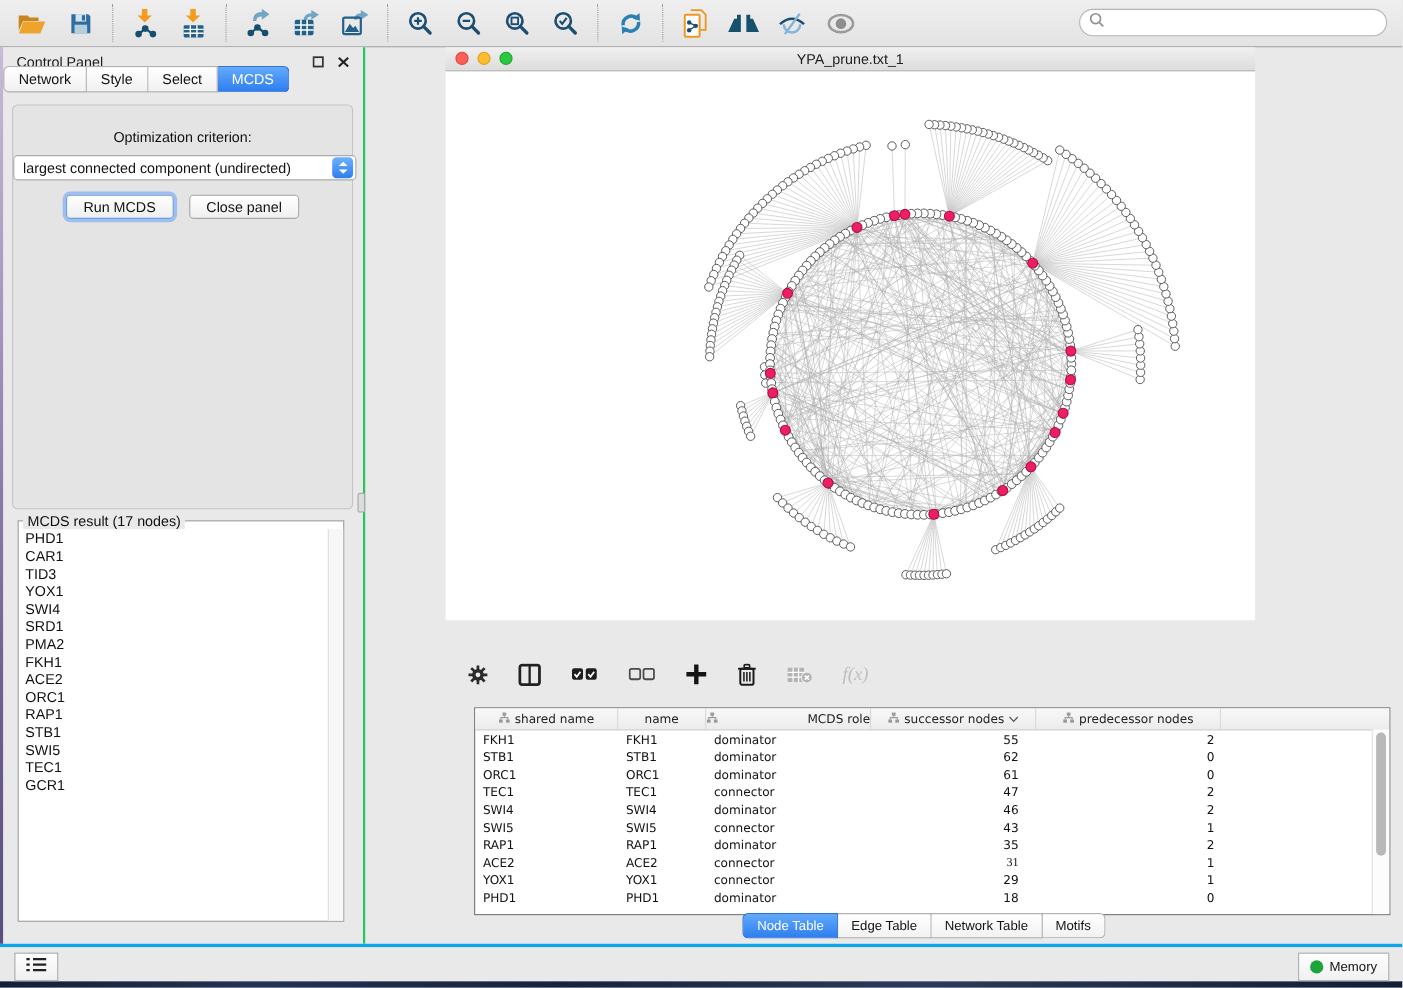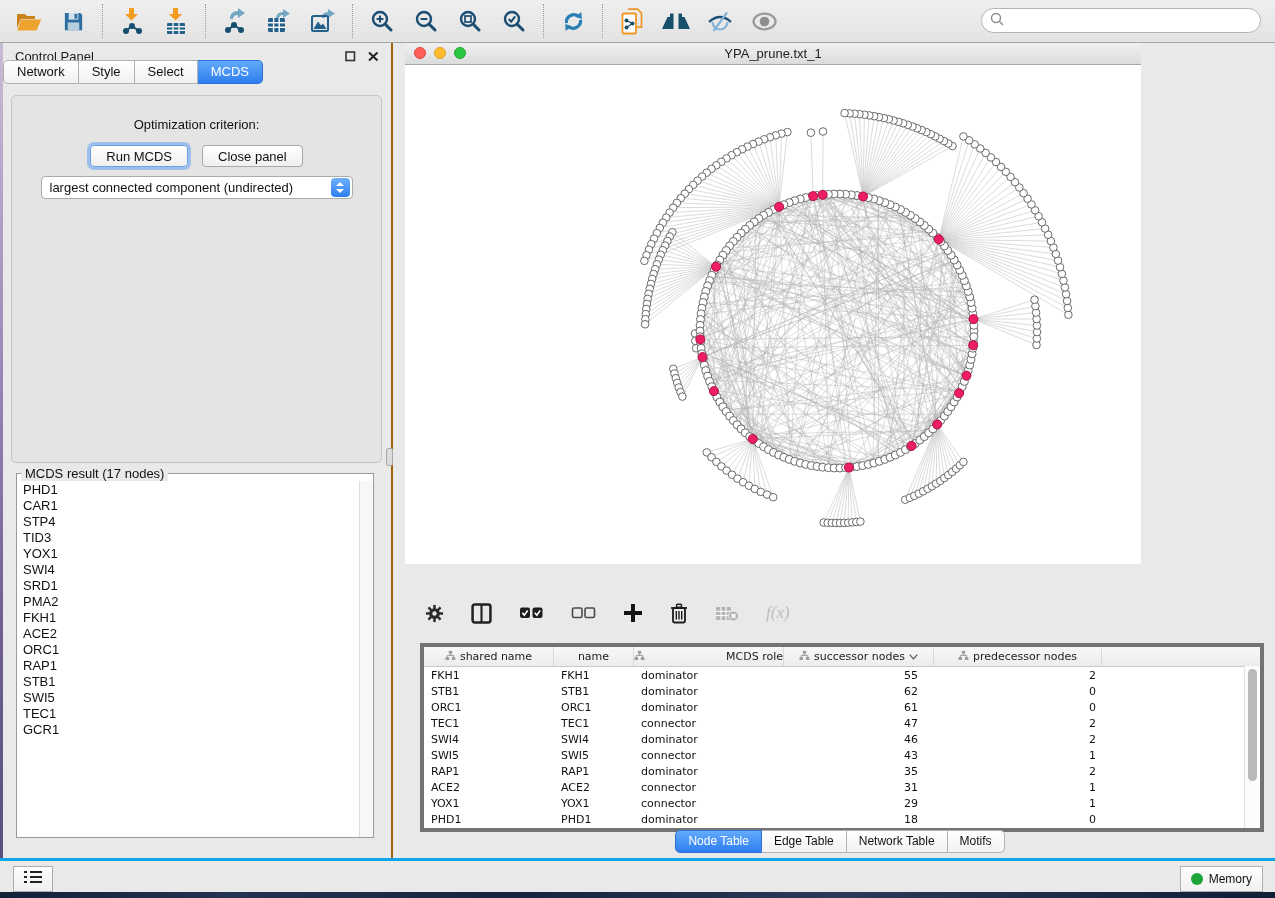--- a/index.html
+++ b/index.html
@@ -21,21 +21,21 @@
   #search-box{position:absolute;right:14px;top:8px;width:280px;height:25px;background:#fff;
      border:1px solid #b5b5b5;border-radius:13px;display:flex;align-items:center;padding-left:8px;box-sizing:border-box;}
   #search-input{border:none;outline:none;flex:1;height:18px;font:12px "Liberation Sans",sans-serif;background:transparent;margin-left:5px;}
 
   
   .panel-header{height:26px;display:flex;align-items:center;padding:0 12px;font-size:13px;color:#1c1c1c;}
   .ph-spacer{flex:1;}
   .ph-ico{margin-left:12px;display:flex;align-items:center;}
 
   
-  #control-panel{left:3px;top:43px;width:390px;height:815px;background:#e9e9e9;border-right:2px solid #a16207;box-sizing:border-box;}
+  #control-panel{left:3px;top:43px;width:329px;height:815px;background:#e9e9e9;border-right:2px solid #22c55e;box-sizing:border-box;}
   #cp-tabs{position:absolute;left:0;top:17px;width:100%;display:flex;justify-content:flex-start;z-index:2;}
   .cp-tab{font-size:13px;padding:3px 13px 4px;background:linear-gradient(#ffffff,#f1f1f1);
       border:1px solid #b0b0b0;border-left-width:0;color:#111;}
   .cp-tab.first{border-left-width:1px;border-radius:5px 0 0 5px;}
   .cp-tab.sel{background:linear-gradient(#62aafb,#2e7ef0);border-color:#2e72d8;color:#fff;border-radius:0 5px 5px 0;}
   #cp-card{position:absolute;left:8px;right:9px;top:52px;height:366px;background:#e4e4e4;
       border:1px solid #c4c4c4;border-radius:5px;}
   #opt-label{text-align:center;margin-top:21px;font-size:13px;color:#111;}
   #opt-select{margin:9px auto 0;width:312px;height:23px;background:#fff;border:1px solid #ababab;border-radius:4px;
       display:flex;align-items:center;padding-left:8px;box-sizing:border-box;font-size:13px;color:#111;}
@@ -60,22 +60,22 @@
   #traffic{position:absolute;left:9px;top:4px;display:flex;gap:8px;}
   .light{width:12px;height:12px;border-radius:50%;box-sizing:border-box;}
   #net-title{text-align:center;line-height:21px;font-size:13px;color:#222;}
   #net-canvas{height:499px;background:#fff;position:relative;overflow:hidden;}
 
   
   #table-panel{position:absolute;left:0;top:521px;width:870px;height:294px;background:#e9e9e9;}
   #tp-toolbar{position:absolute;left:0;top:28px;height:42px;display:flex;align-items:center;gap:27px;padding-left:20px;}
   .tp-ico{display:flex;align-items:center;justify-content:center;}
   #fx-label{font-family:"Liberation Serif",serif;font-style:italic;font-size:17px;color:#bdbdbd;}
-  #tp-table{position:absolute;left:15px;right:11px;top:79px;height:189px;background:#fff;
-      border:4px solid #737373;font-family:"DejaVu Sans",sans-serif;font-size:11px;color:#111;box-sizing:border-box;}
+  #tp-table{position:absolute;left:26px;right:11px;top:79px;height:189px;background:#fff;
+      border:1px solid #737373;font-family:"DejaVu Sans",sans-serif;font-size:11px;color:#111;box-sizing:border-box;}
   #tp-head{display:flex;height:19px;background:linear-gradient(#f8f8f8,#ececec);border-bottom:1px solid #c9c9c9;}
   .th{display:flex;align-items:center;justify-content:center;gap:4px;border-right:1px solid #d9d9d9;box-sizing:border-box;color:#222;}
   .tr{display:flex;height:16px;align-items:center;}
   .td{box-sizing:border-box;overflow:hidden;white-space:nowrap;}
   .td.txt{padding-left:7px;text-align:left;}
   .td.num{text-align:right;}
   #tp-scroll{position:absolute;right:0;top:19px;bottom:0;width:15px;background:#fcfcfc;border-left:1px solid #e2e2e2;}
   #tp-thumb{position:absolute;left:3px;top:3px;width:9px;height:112px;background:#b9b9b9;border-radius:5px;}
   #tp-tabs{position:absolute;left:0;bottom:5px;width:100%;display:flex;justify-content:center;}
   .tp-tab{font-size:12px;padding:3px 12px 4px;background:linear-gradient(#ffffff,#f2f2f2);
@@ -282,40 +282,39 @@
       </span>
   </div>
   <div id="cp-tabs">
       <div class="cp-tab first">Network</div>
       <div class="cp-tab">Style</div>
       <div class="cp-tab">Select</div>
       <div class="cp-tab sel">MCDS</div>
     </div>
   <div id="cp-card">
     <div id="opt-label">Optimization criterion:</div>
-    <div id="cp-buttons">
-      <button class="mac-btn focused">Run MCDS</button>
-      <button class="mac-btn">Close panel</button>
-    </div>
     <div id="opt-select">
       <span>largest connected component (undirected)</span>
       <span id="opt-stepper">
           <svg width="10" height="13">
             <path d="M1 5 L5 1 L9 5 Z" fill="#fff"></path>
             <path d="M1 8 L5 12 L9 8 Z" fill="#fff"></path>
           </svg>
         </span>
     </div>
+    <div id="cp-buttons">
+      <button class="mac-btn focused">Run MCDS</button>
+      <button class="mac-btn">Close panel</button>
+    </div>
   </div>
   <fieldset id="result-fieldset">
     <legend>MCDS result (17 nodes)</legend>
     <div id="result-list">
         <div>PHD1</div>
         <div>CAR1</div>
-        <div>STP4</div>
         <div>TID3</div>
         <div>YOX1</div>
         <div>SWI4</div>
         <div>SRD1</div>
         <div>PMA2</div>
         <div>FKH1</div>
         <div>ACE2</div>
         <div>ORC1</div>
         <div>RAP1</div>
         <div>STB1</div>
@@ -1340,21 +1339,21 @@
             <div class="td txt" style="width: 130px;">RAP1</div>
             <div class="td txt" style="width: 80px;">RAP1</div>
             <div class="td txt" style="width: 150px;">dominator</div>
             <div class="td num" style="width: 150px; padding-right: 16px;">35</div>
             <div class="td num" style="width: 168px; padding-right: 6px;">2</div>
           </div>
           <div class="tr">
             <div class="td txt" style="width: 130px;">ACE2</div>
             <div class="td txt" style="width: 80px;">ACE2</div>
             <div class="td txt" style="width: 150px;">connector</div>
-            <div class="td num" style="width: 150px; padding-right: 16px;">31</div>
+            <div class="td num" style="width: 150px; padding-right: 16px; font-family: Liberation Serif, serif;">31</div>
             <div class="td num" style="width: 168px; padding-right: 6px;">1</div>
           </div>
           <div class="tr">
             <div class="td txt" style="width: 130px;">YOX1</div>
             <div class="td txt" style="width: 80px;">YOX1</div>
             <div class="td txt" style="width: 150px;">connector</div>
             <div class="td num" style="width: 150px; padding-right: 16px;">29</div>
             <div class="td num" style="width: 168px; padding-right: 6px;">1</div>
           </div>
           <div class="tr">

